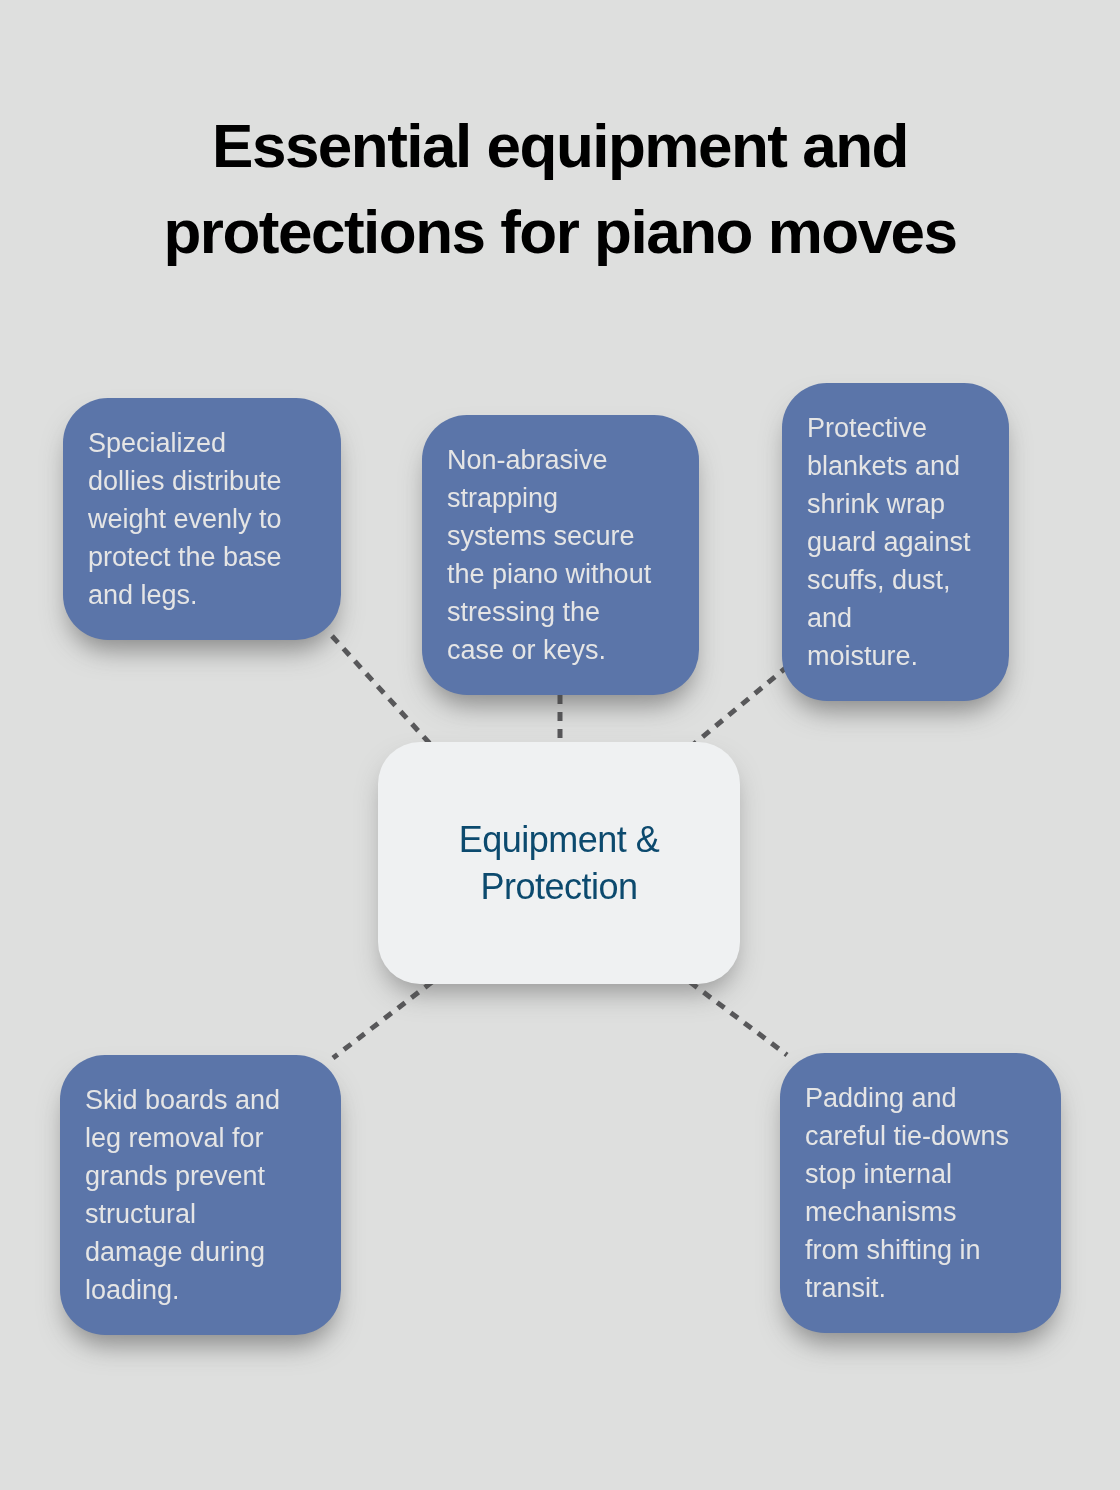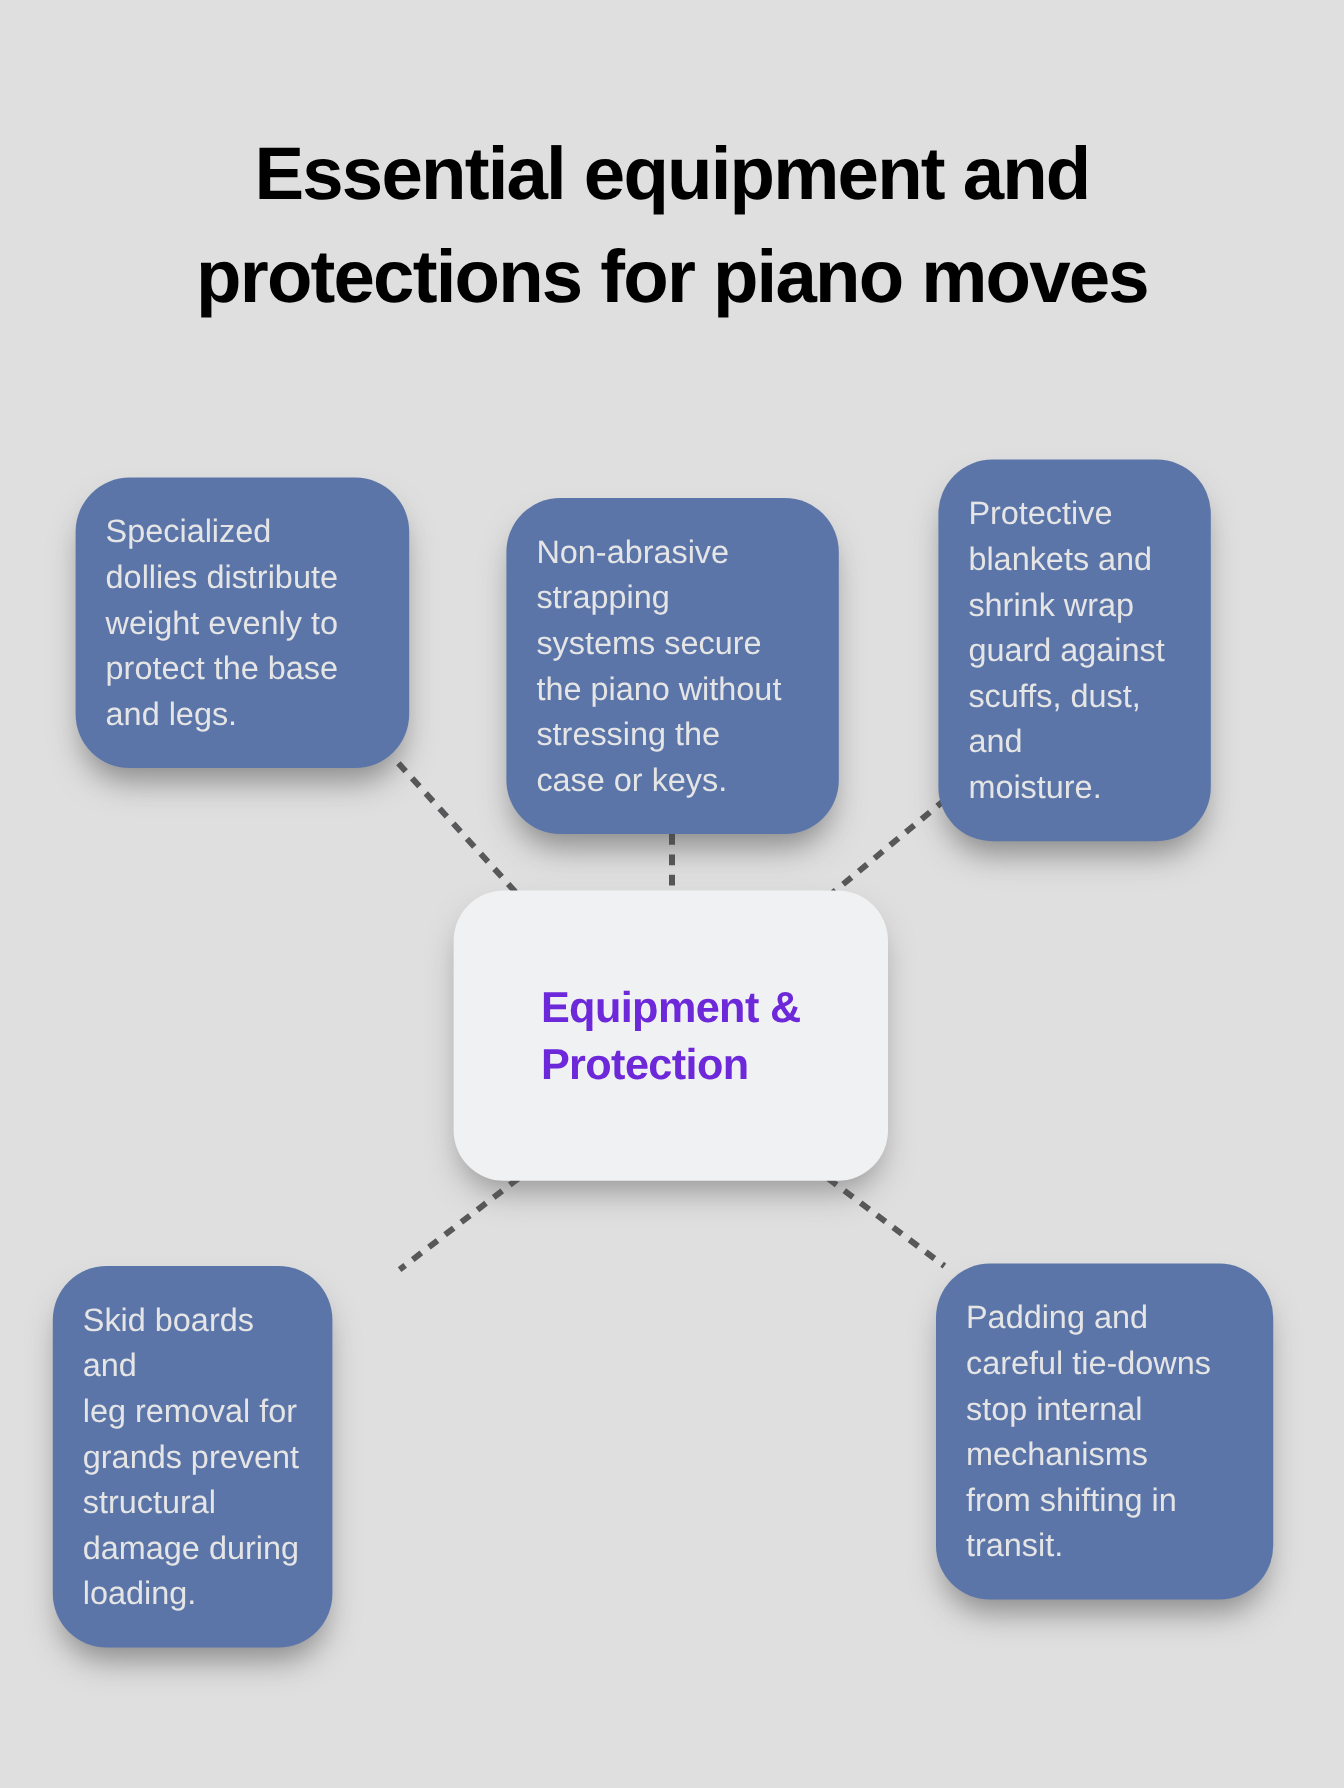--- a/index.html
+++ b/index.html
@@ -52,41 +52,42 @@
   .node-text {
     margin: 0;
     color: #e5e5e5;
     font-size: 27px;
     line-height: 38px;
     white-space: pre-line;
   }
   .node-1 { left: 63px;  top: 398px;  width: 278px; }
   .node-2 { left: 422px; top: 400px;  width: 277px; margin-top: 15px; }
   .node-3 { left: 782px; top: 383px;  width: 227px; min-height: 290px; }
-  .node-4 { left: 44px;  top: 1055px; width: 233px; }
+  .node-4 { left: 60px;  top: 1055px; width: 281px; }
   .node-5 { left: 780px; top: 1053px; width: 281px; }
   .center-node {
     position: absolute;
     left: 378px;
     top: 742px;
     width: 362px;
     height: 242px;
     background: #eff1f2;
     border-radius: 42px;
     box-shadow: 0 14px 26px -6px rgba(80, 80, 80, 0.5);
     display: flex;
     align-items: center;
     justify-content: center;
   }
   .center-text {
     margin: 0;
-    color: #6d28d9;
+    color: #0c4a6e;
     font-size: 36px;
-    font-weight: bold;
+    font-weight: normal;
     line-height: 47px;
+    text-align: center;
     white-space: pre-line;
     letter-spacing: -0.5px;
   }
 </style>
 </head>
 <body>
 
 <div class="canvas">
 
   <h1 class="title">

